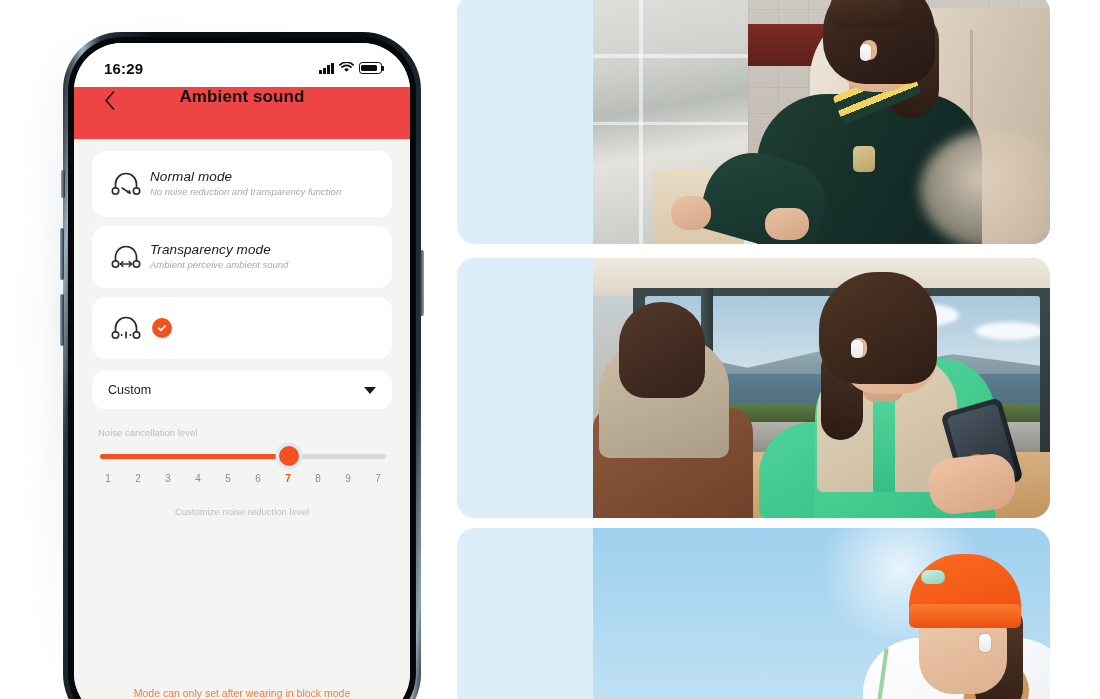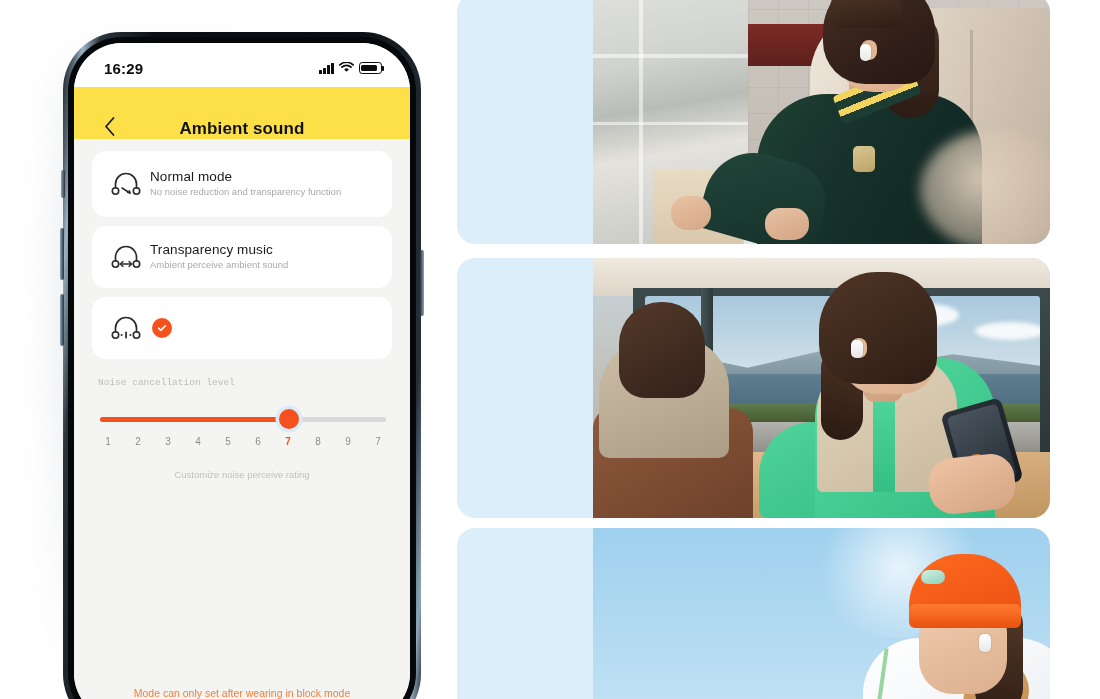--- a/index.html
+++ b/index.html
@@ -65,48 +65,48 @@
   .ico-signal { display: flex; align-items: flex-end; gap: 1.5px; height: 11px; }
   .ico-signal i { display: block; width: 2.6px; background: #0c0c0c; border-radius: .6px; }
   .ico-signal i:nth-child(1){height:4px;} .ico-signal i:nth-child(2){height:6px;}
   .ico-signal i:nth-child(3){height:8.5px;} .ico-signal i:nth-child(4){height:11px;}
   .ico-batt { width: 23px; height: 11.5px; border: 1.4px solid #0c0c0c; border-radius: 3.2px; position: relative; }
   .ico-batt::after { content:''; position:absolute; right:-3.4px; top:3px; width:2px;height:5px;
     background:#0c0c0c; border-radius:0 1px 1px 0; }
   .ico-batt i { position:absolute; left:1.4px; top:1.4px; bottom:1.4px; width:16px; background:#0c0c0c; border-radius:1.6px; }
 
   
-  .appheader { height: 52px; background:#fde047; display:flex; align-items:flex-end; position:relative; }
+  .appheader { height: 52px; background:#ef4444; display:flex; align-items:flex-start; position:relative; }
   .back-btn { position:absolute; left:22px; width:26px; height:26px; display:flex; align-items:center; justify-content:center; }
   .back-btn svg { display:block; }
   .app-title { width:100%; text-align:center; font-size:17px; font-weight:bold; color:#111; letter-spacing:.1px; }
 
   .app-scroll { background:#f4f4f2; height: calc(678px - 44px - 52px); position:relative; padding: 12px 18px 0; }
 
   
   .mode-card { background:#fff; border-radius:14px; height: 62px; display:flex; align-items:center;
-    padding: 0 14px; margin-bottom: 9px; position:relative; }
+    padding: 0 14px; margin-bottom: 9px; position:relative;font-style:italic; }
   .mode-card.tall { height: 66px; }
   .mode-ico { width: 40px; flex: 0 0 40px; display:flex; align-items:center; justify-content:center; }
   .mode-text { flex:1; padding-left: 4px; }
   .mode-title { font-size: 13.5px; color:#1a1a1a; line-height:1.25; letter-spacing:.1px; }
   .mode-sub { font-size: 9.5px; color:#a9a9a9; line-height:1.35; margin-top: 0; }
   .check-badge { width: 20px; height: 20px; border-radius: 50%; background:#f4511e;
     display:flex; align-items:center; justify-content:center; margin-left:6px; flex:0 0 20px; }
 
   
   .dropdown { background:#fff; border-radius:12px; height:38px; display:flex; align-items:center;
     justify-content:space-between; padding: 0 16px; margin-top: 12px; }
   .dd-value { font-size: 12.5px; color:#222; }
   .dd-caret { width:0;height:0;border-left:6px solid transparent;border-right:6px solid transparent;
     border-top:7px solid #1a1a1a; }
 
   
   .slider-block { margin-top: 18px; padding: 0 2px; }
-  .slider-label { font-size: 9.5px; color:#bdbdbd; margin-bottom: 25px; padding-left:4px;font-family:Liberation Mono, monospace; }
+  .slider-label { font-size: 9.5px; color:#bdbdbd; margin-bottom: 12px; padding-left:4px; }
   .track-wrap { position:relative; height: 12px; margin: 0 4px 0 6px; }
   .track-bg { position:absolute; left:0; right:0; top:4px; height:5px; border-radius:3px; background:#d8d8d8; }
   .track-fill { position:absolute; left:0; top:4px; height:5px; border-radius:3px; background:#f4511e; width: 66%; }
   .thumb { position:absolute; top:-4px; left:66%; transform: translateX(-50%); width: 20px; height:20px;
     border-radius:50%; background:#f4511e; box-shadow: 0 0 0 3.5px #dbeaf8; }
   .ticks { display:flex; justify-content:space-between; margin: 11px 6px 0 8px; }
   .tick { font-size: 10px; color:#8c8c8c; width: 12px; text-align:center; }
   .tick.active { color:#f4511e; font-weight:bold; }
   .slider-caption { text-align:center; font-size:9.5px; color:#bfbfbf; margin-top: 22px; }
 
@@ -362,21 +362,21 @@
             <svg width="30" height="25" viewBox="0 0 30 25">
               <path d="M4.5 16 V12 a10.5 10.5 0 0 1 21 0 V16" stroke="#2b2b2b" stroke-width="1.7" fill="none" stroke-linecap="round"></path>
               <circle cx="4.5" cy="19" r="3.2" stroke="#2b2b2b" stroke-width="1.6" fill="none"></circle>
               <circle cx="25.5" cy="19" r="3.2" stroke="#2b2b2b" stroke-width="1.6" fill="none"></circle>
               <path d="M9.5 19 H20.5" stroke="#2b2b2b" stroke-width="1.5" stroke-linecap="round"></path>
               <path d="M12 16.6 L9.3 19 L12 21.4" stroke="#2b2b2b" stroke-width="1.4" fill="none" stroke-linecap="round" stroke-linejoin="round"></path>
               <path d="M18 16.6 L20.7 19 L18 21.4" stroke="#2b2b2b" stroke-width="1.4" fill="none" stroke-linecap="round" stroke-linejoin="round"></path>
             </svg>
           </div>
           <div class="mode-text">
-            <div class="mode-title">Transparency music</div>
+            <div class="mode-title">Transparency mode</div>
             <div class="mode-sub">Ambient perceive ambient sound</div>
           </div>
         </div>
 
         <div class="mode-card">
           <div class="mode-ico">
             <svg width="30" height="25" viewBox="0 0 30 25">
               <path d="M4.5 16 V12 a10.5 10.5 0 0 1 21 0 V16" stroke="#2b2b2b" stroke-width="1.7" fill="none" stroke-linecap="round"></path>
               <circle cx="4.5" cy="19" r="3.2" stroke="#2b2b2b" stroke-width="1.6" fill="none"></circle>
               <circle cx="25.5" cy="19" r="3.2" stroke="#2b2b2b" stroke-width="1.6" fill="none"></circle>
@@ -385,41 +385,45 @@
               <circle cx="19.4" cy="19" r="1" fill="#2b2b2b"></circle>
             </svg>
           </div>
           <div class="check-badge">
             <svg width="12" height="12" viewBox="0 0 12 12">
               <path d="M2.6 6.2 L4.9 8.4 L9.4 3.8" stroke="#fff" stroke-width="1.6" fill="none" stroke-linecap="round" stroke-linejoin="round"></path>
             </svg>
           </div>
         </div>
 
+        <div class="dropdown">
+          <span class="dd-value">Custom</span>
+          <span class="dd-caret"></span>
+        </div>
 
         <div class="slider-block">
           <div class="slider-label">Noise cancellation level</div>
           <div class="track-wrap">
             <div class="track-bg"></div>
             <div class="track-fill"></div>
             <div class="thumb"></div>
           </div>
           <div class="ticks">
             <span class="tick">1</span>
             <span class="tick">2</span>
             <span class="tick">3</span>
             <span class="tick">4</span>
             <span class="tick">5</span>
             <span class="tick">6</span>
             <span class="tick active">7</span>
             <span class="tick">8</span>
             <span class="tick">9</span>
             <span class="tick">7</span>
           </div>
-          <div class="slider-caption">Customize noise perceive rating</div>
+          <div class="slider-caption">Customize noise reduction level</div>
         </div>
 
         <div class="bottom-note">Mode can only set after wearing in block mode</div>
       </div>
     </div>
   </div>
 
   <div class="panel" id="panel1">
     <div class="photo">
       <div class="photo-inner">

